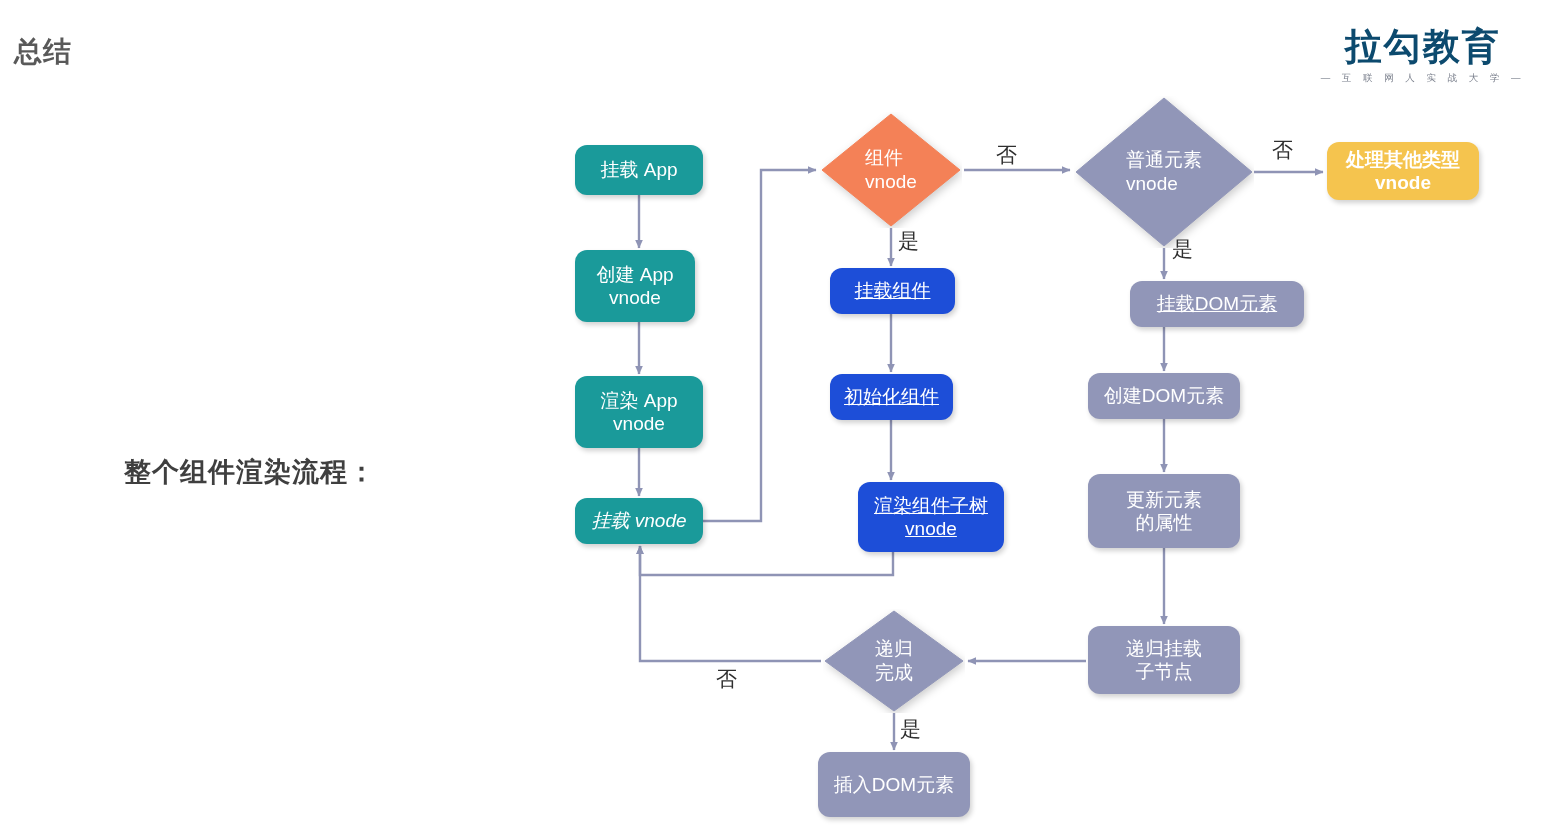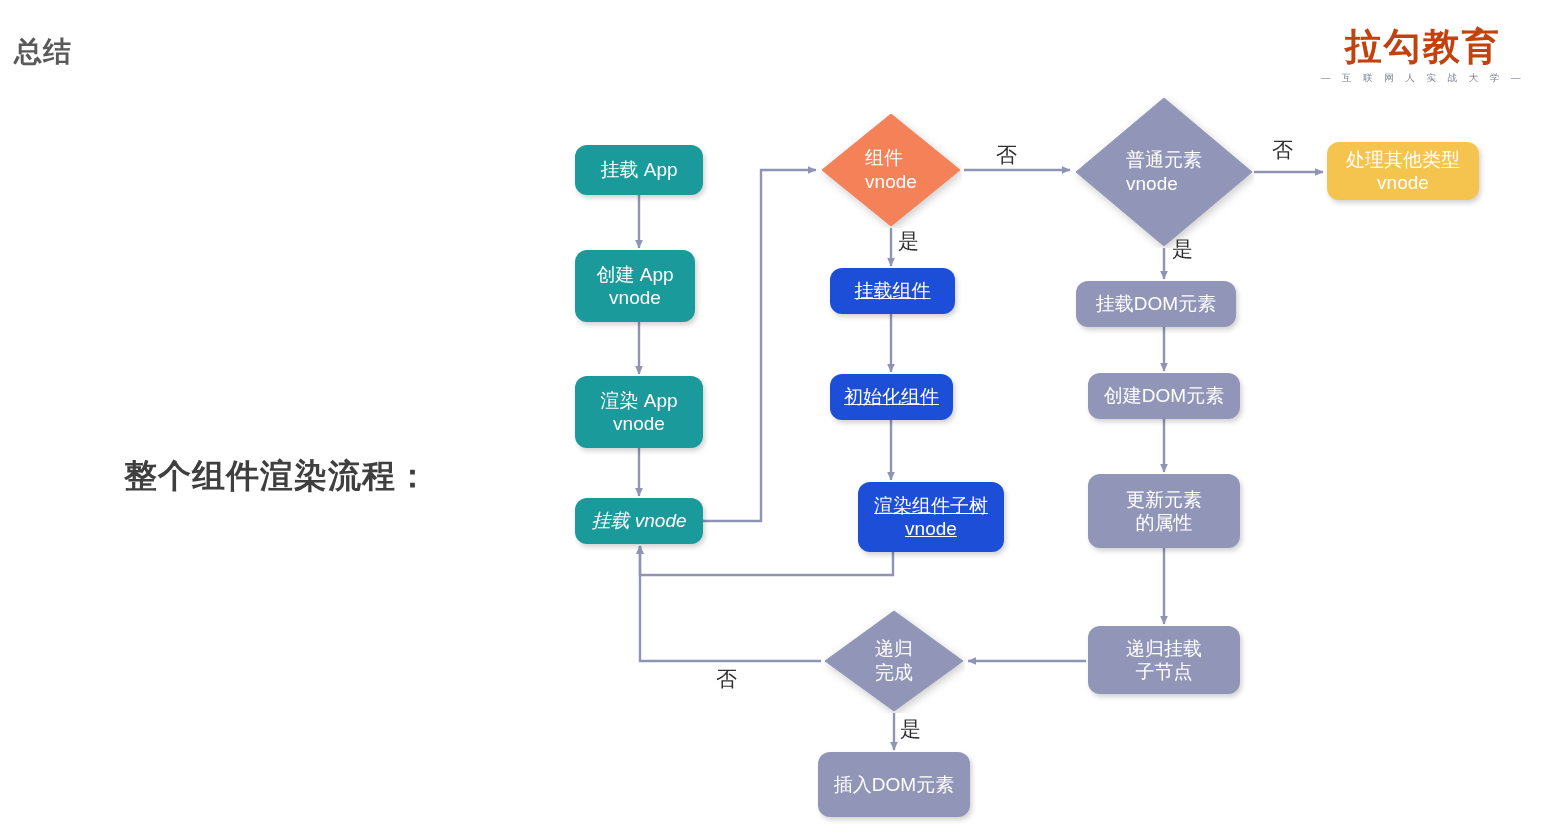--- a/index.html
+++ b/index.html
@@ -37,36 +37,36 @@
     right: 34px;
     top: 28px;
     text-align: center;
     color: #4a4f5e;
   }
   #brand-logo .brand-name {
     font-size: 37px;
     font-weight: bold;
     letter-spacing: 2px;
     line-height: 1.05;
-    color: #c2410c;
+    color: #0c4a6e;
   }
   #brand-logo .brand-sub {
     font-size: 9.5px;
     letter-spacing: 4.5px;
     color: #7b808d;
     margin-top: 5px;
     white-space: nowrap;
   }
 
   
   #left-caption {
     position: absolute;
     left: 124px;
     top: 454px;
-    font-size: 33px;
+    font-size: 27px;
     font-weight: bold;
     color: #3f3f3f;
     letter-spacing: 1px;
     white-space: nowrap;
   }
 
   
   #diagram {
     position: absolute;
     left: 0;
@@ -94,21 +94,21 @@
     font-size: 19px;
     line-height: 1.22;
     border-radius: 12px;
     white-space: pre-line;
     z-index: 3;
     box-shadow: 2px 3px 5px rgba(0,0,0,0.18);
   }
   .node.teal   { background: #1A9A9A; }
   .node.orange { background: #1d4ed8; text-decoration: underline; }
   .node.purple { background: #9196B8; }
-  .node.yellow { background: #F5C44E; }
+  .node.yellow { background: #F5C44E; font-weight: bold; }
 
   .diamond-wrap {
     position: absolute;
     z-index: 3;
   }
   .diamond-wrap .diamond-shape {
     position: absolute;
     left: 0; top: 0;
     width: 100%; height: 100%;
   }
@@ -211,21 +211,21 @@
     <div class="diamond-wrap" style="left:1074px; top:96px; width:180px; height:152px;">
       <svg class="diamond-shape" viewBox="0 0 180 152">
         <polygon points="90,2 178,76 90,150 2,76" fill="#9196B8" stroke="#9196B8" stroke-width="1" style="filter:drop-shadow(2px 3px 4px rgba(0,0,0,0.20));"></polygon>
       </svg>
       <div class="diamond-label">普通元素
 vnode</div>
     </div>
 
     <div class="node yellow" style="left:1327px; top:142px; width:152px; height:58px;">处理其他类型
 vnode</div>
-    <div class="node purple" style="left:1076px; top:281px; width:160px; height:46px;">挂载DOM元素</div>
+    <div class="node purple" style="left:1130px; top:281px; width:174px; height:46px;text-decoration:underline;">挂载DOM元素</div>
     <div class="node purple" style="left:1088px; top:373px; width:152px; height:46px;">创建DOM元素</div>
     <div class="node purple" style="left:1088px; top:474px; width:152px; height:74px;">更新元素
 的属性</div>
     <div class="node purple" style="left:1088px; top:626px; width:152px; height:68px;">递归挂载
 子节点</div>
 
     <div class="diamond-wrap" style="left:823px; top:609px; width:142px; height:104px;">
       <svg class="diamond-shape" viewBox="0 0 142 104">
         <polygon points="71,2 140,52 71,102 2,52" fill="#9196B8" stroke="#9196B8" stroke-width="1" style="filter:drop-shadow(2px 3px 4px rgba(0,0,0,0.20));"></polygon>
       </svg>

